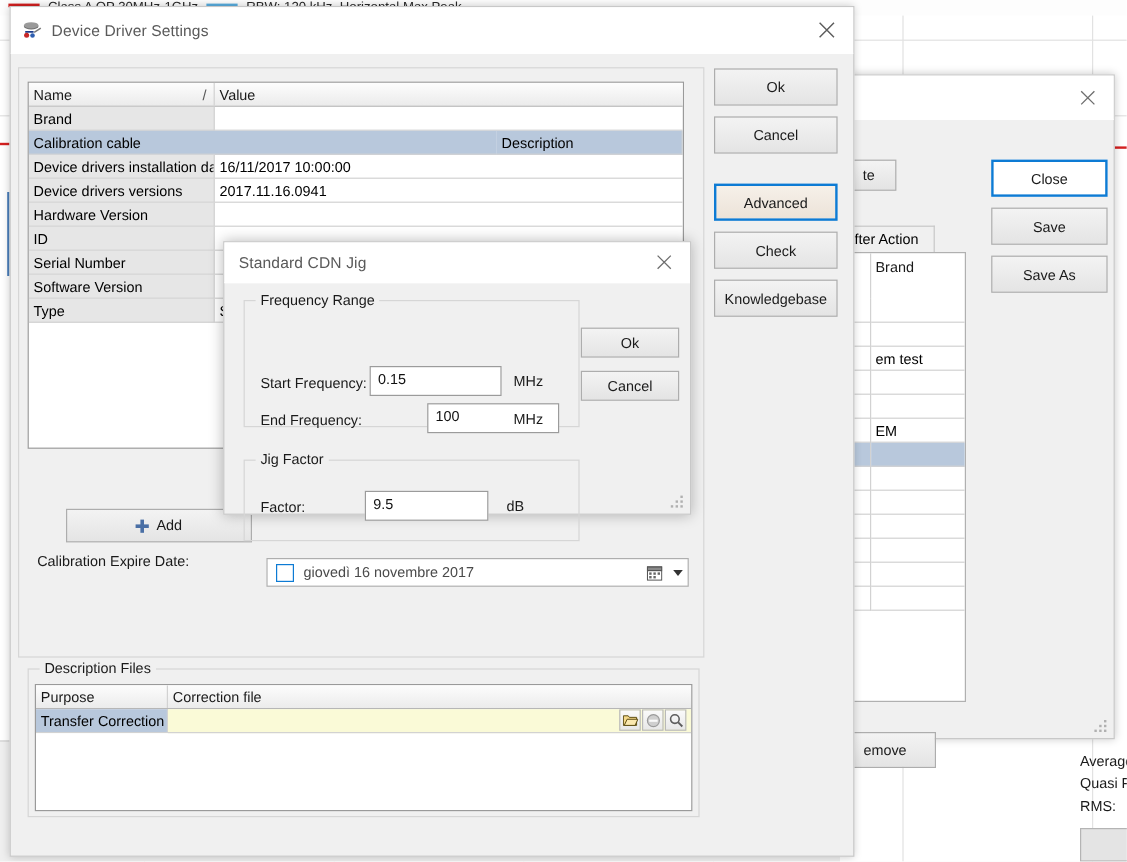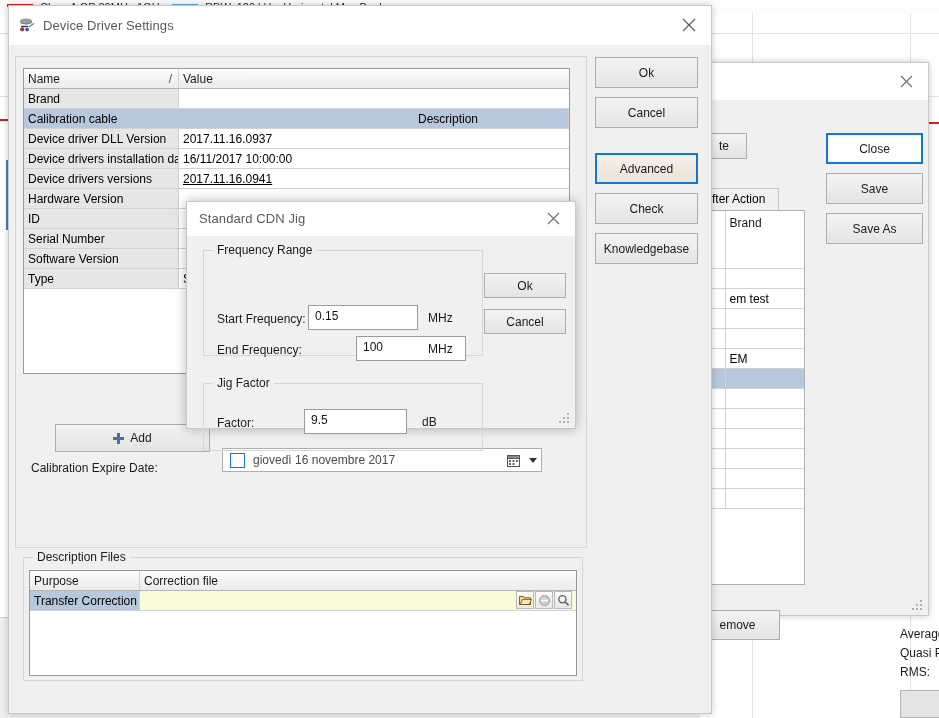--- a/index.html
+++ b/index.html
@@ -403,30 +403,26 @@
         <div id="properties-rows">
             <div class="grid-row">
               <div class="cell namecol" style="width: 155px;">Brand</div>
               <div class="cell" style="width: 390px; border-right: none;"></div>
             </div>
             <div class="grid-row">
               <div class="cell selrow" style="width: 390px; border-right: none;">Calibration cable</div>
               <div class="cell namecol selrow" style="width: 155px;">Description</div>
             </div>
             <div class="grid-row">
-              <div class="cell namecol" style="width: 155px;">Device driver DLL Version</div>
-              <div class="cell" style="width: 390px; border-right: none;">2017.11.16.0937</div>
-            </div>
-            <div class="grid-row">
               <div class="cell namecol" style="width: 155px;">Device drivers installation date</div>
               <div class="cell" style="width: 390px; border-right: none;">16/11/2017 10:00:00</div>
             </div>
             <div class="grid-row">
               <div class="cell namecol" style="width: 155px;">Device drivers versions</div>
-              <div class="cell" style="width: 390px; border-right: none; text-decoration: underline;">2017.11.16.0941</div>
+              <div class="cell" style="width: 390px; border-right: none;">2017.11.16.0941</div>
             </div>
             <div class="grid-row">
               <div class="cell namecol" style="width: 155px;">Hardware Version</div>
               <div class="cell" style="width: 390px; border-right: none;"></div>
             </div>
             <div class="grid-row">
               <div class="cell namecol" style="width: 155px;">ID</div>
               <div class="cell" style="width: 390px; border-right: none;"></div>
             </div>
             <div class="grid-row">
@@ -447,21 +443,21 @@
           </div>
       </div>
 
       <div class="btn" style="position:absolute; left:46px; top:379px; width:155px; height:28px;">
         <span class="add-plus"></span>
         <span>Add</span>
       </div>
 
       <div class="lbl" style="left:22px; top:416px;">Calibration Expire Date:</div>
 
-      <div class="datepicker" style="left:213px; top:403px; width:320px; height:24px;">
+      <div class="datepicker" style="left:213px; top:420px; width:352px; height:24px;">
         <div class="dp-check"></div>
         <div class="dp-text">giovedì   16 novembre 2017</div>
         <div class="dp-btn">
           <svg width="13" height="13" viewBox="0 0 13 13" aria-hidden="true">
             <rect x="0.5" y="1.5" width="12" height="11" fill="#fff" stroke="#555"></rect>
             <rect x="0.5" y="1.5" width="12" height="3" fill="#8a8a8a" stroke="#555"></rect>
             <g fill="#666">
               <rect x="2" y="6" width="2" height="2"></rect>
                 <rect x="5.5" y="6" width="2" height="2"></rect>
               <rect x="9" y="6" width="2" height="2"></rect>

